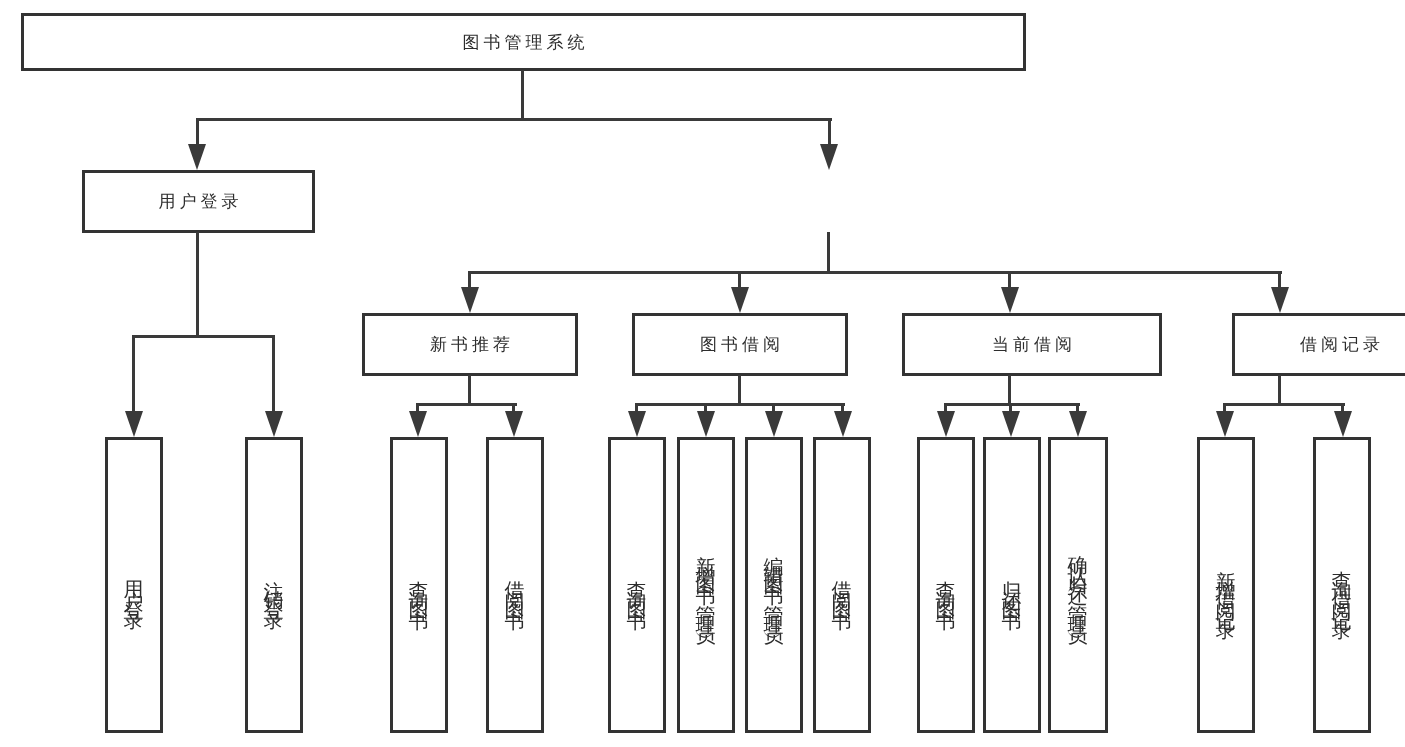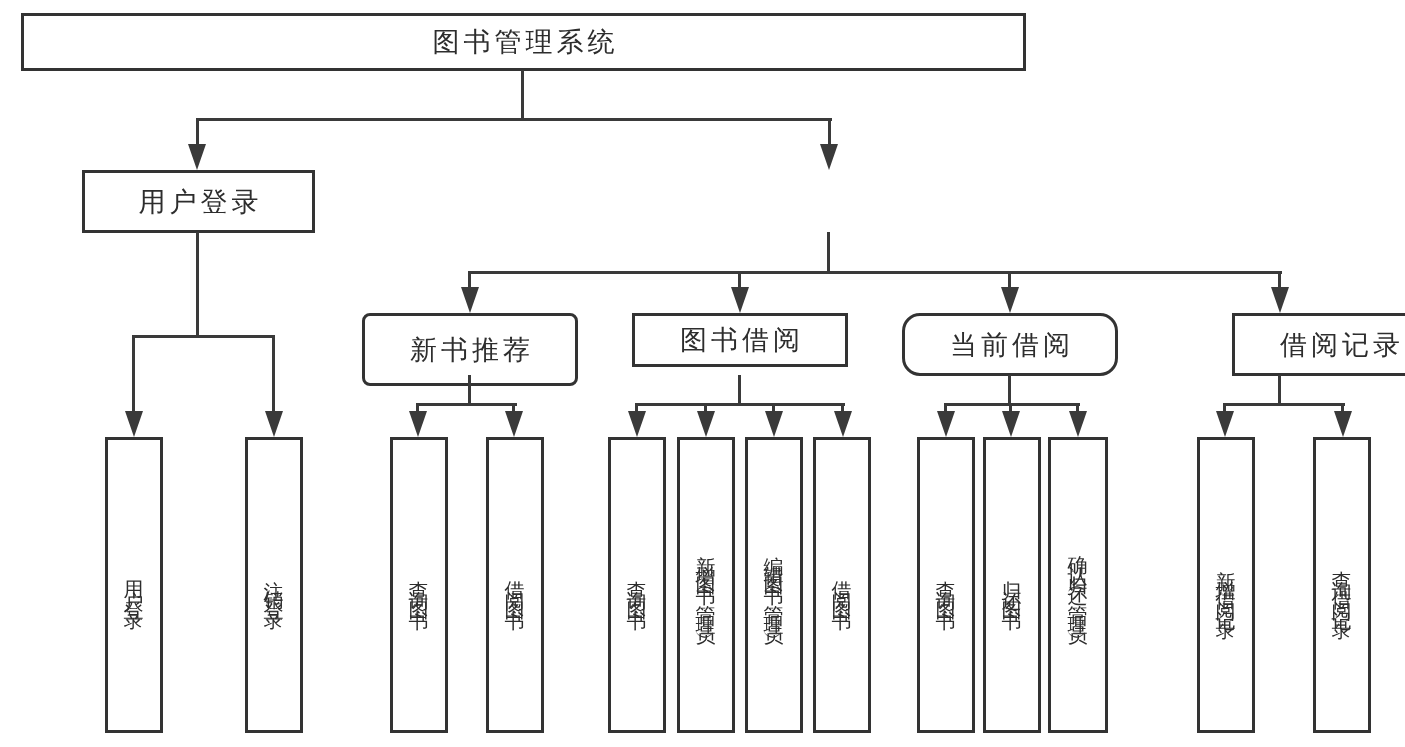--- a/index.html
+++ b/index.html
@@ -6,21 +6,21 @@
   .canvas {
     position:relative; width:1405px; height:747px; background:#ffffff;
     font-family:"Liberation Sans","DejaVu Sans",sans-serif;
     color:#2d2d2d; overflow:hidden;
   }
   .box {
     position:absolute; box-sizing:border-box;
     border:3px solid #333333; background:#ffffff;
     display:flex; align-items:center; justify-content:center;
   }
-  .hlabel { font-size:27px; letter-spacing:4px; padding-left:4px; white-space:nowrap; }
+  .hlabel { font-size:17px; letter-spacing:4px; padding-left:4px; white-space:nowrap; }
   .leaf { width:58px; top:437px; height:296px; }
   .vtext {
     writing-mode:vertical-rl; text-orientation:mixed;
     font-size:20px; letter-spacing:10px; line-height:1;
     white-space:nowrap;
   }
   .ln { position:absolute; background:#3a3a3a; }
   .v { width:3px; }
   .h { height:3px; }
   .arr {
@@ -41,29 +41,29 @@
 
   <div class="box" style="left:21px; top:13px; width:1005px; height:58px;">
     <span class="hlabel">图书管理系统</span>
   </div>
 
   <div class="box" style="left:82px; top:170px; width:233px; height:63px;">
     <span class="hlabel">用户登录</span>
   </div>
 
 
-  <div class="box" style="left:362px; top:313px; width:216px; height:73px;border-radius:8px;">
+  <div class="box" style="left:362px; top:313px; width:216px; height:63px;">
     <span class="hlabel">新书推荐</span>
   </div>
 
-  <div class="box" style="left:632px; top:313px; width:216px; height:54px;">
+  <div class="box" style="left:632px; top:313px; width:216px; height:63px;">
     <span class="hlabel">图书借阅</span>
   </div>
 
-  <div class="box" style="left:902px; top:313px; width:216px; height:63px;border-radius:18px;">
+  <div class="box" style="left:902px; top:313px; width:260px; height:63px;">
     <span class="hlabel">当前借阅</span>
   </div>
 
   <div class="box" style="left:1232px; top:313px; width:216px; height:63px;">
     <span class="hlabel">借阅记录</span>
   </div>
 
   <div class="box leaf" style="left:105px;">
     <span class="vtext">用户登录</span>
   </div>

